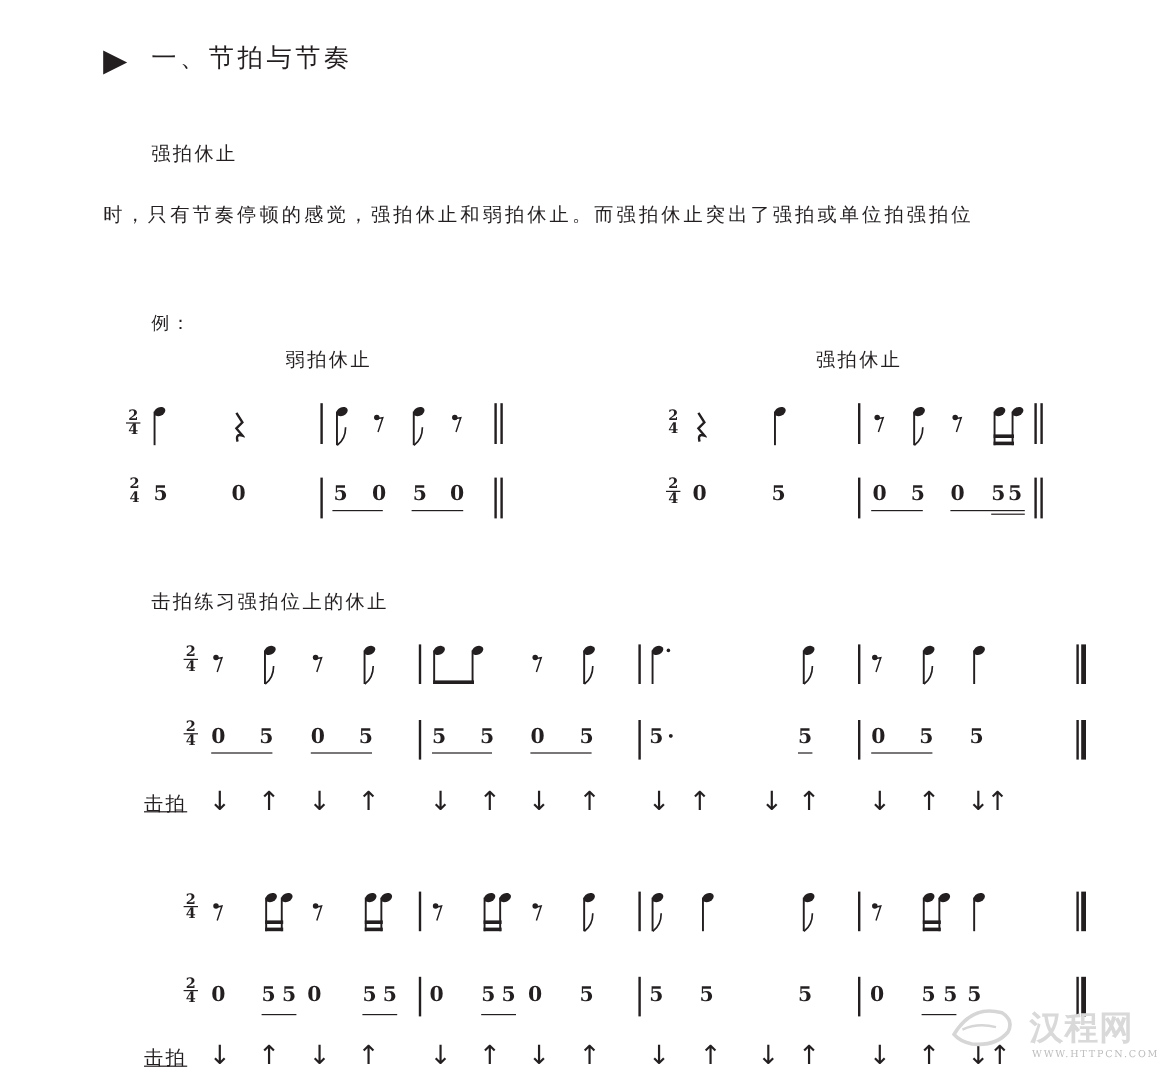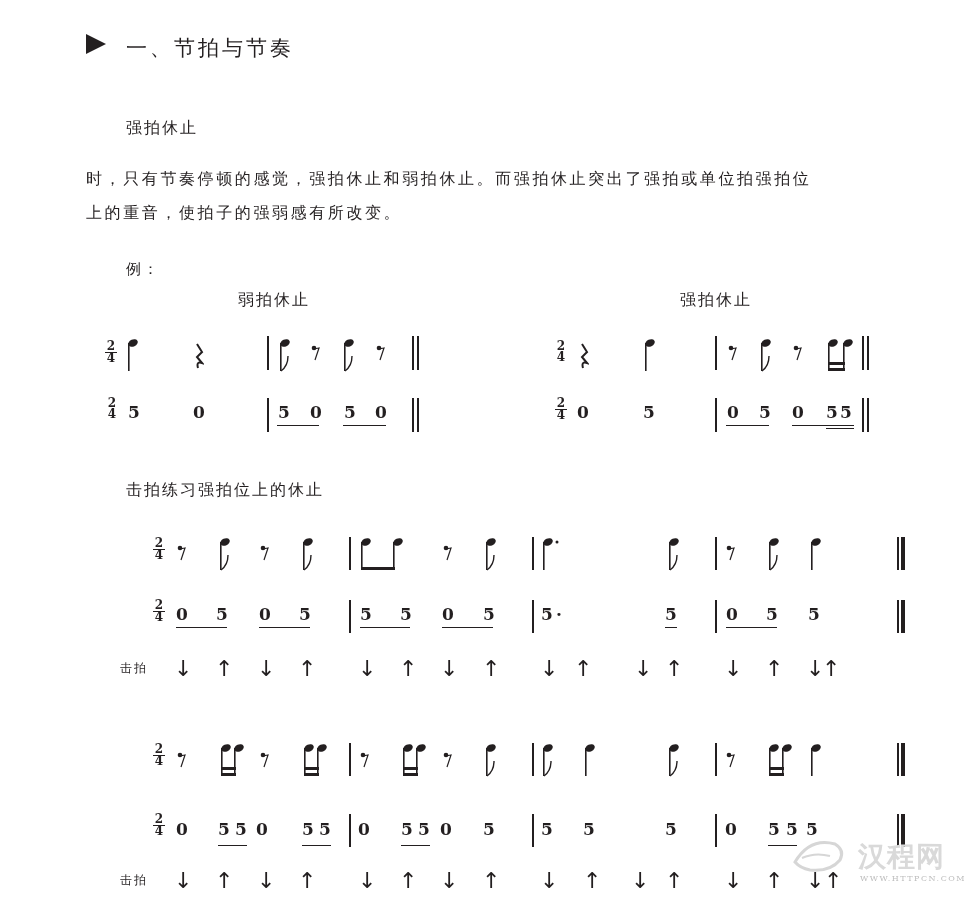--- a/index.html
+++ b/index.html
@@ -1,46 +1,45 @@
 <!DOCTYPE html>
 <html><head>
 <meta charset="utf-8">
 <style>
   * { margin:0; padding:0; box-sizing:border-box; }
   html, body { width:979px; height:902px; background:#ffffff; overflow:hidden; }
   body { position:relative; font-family:"DejaVu Sans", sans-serif; color:#231f20; }
   .abs { position:absolute; }
-  .heading { left:86px; top:34px; font-size:21px; letter-spacing:3px; display:flex; align-items:flex-start; }
+  .heading { left:86px; top:34px; font-size:21px; letter-spacing:3px; display:flex; align-items:flex-end; }
   .heading .tri { width:0; height:0; border-top:10px solid transparent; border-bottom:10px solid transparent; border-left:20px solid #231f20; margin-right:20px; }
   .sub { font-size:16px; letter-spacing:2px; }
   .para { left:86px; top:162px; width:830px; font-size:16px; line-height:34px; letter-spacing:2.6px; }
   .para .indent { display:inline-block; width:40px; }
   .ts { font-family:"DejaVu Serif", serif; font-weight:bold; font-size:12px; line-height:11px; text-align:center; width:12px; }
   .ts .line { border-top:1px solid #231f20; width:12px; margin:0 auto; }
   .num { font-family:"DejaVu Serif", serif; font-weight:bold; font-size:17px; }
   .bar { background:#231f20; width:1.5px; }
   .bar.thick { width:4px; }
   .uline { height:1.3px; background:#231f20; }
   .arrow { font-size:22px; line-height:22px; }
-  .label { font-size:12px; letter-spacing:2px; }
+  .label { font-size:16px; letter-spacing:2px;text-decoration:underline; }
   .wm { color:#d9d9d9; }
 </style>
 </head>
 <body>
 
 <div class="abs heading">
   <span class="tri"></span>
   <span>一、节拍与节奏</span>
 </div>
 
 <div class="abs sub" style="left:126px;top:118px;">强拍休止</div>
 
 <div class="abs para">
   <div><span>时，只有节奏停顿的感觉，强拍休止和弱拍休止。而强拍休止突出了强拍或单位拍强拍位</span></div>
-  <div><span>上的重音，使拍子的强弱感有所改变。</span></div>
 </div>
 <div class="abs sub" style="left:126px;top:260px;font-size:15px;">例：</div>
 
 <div class="abs sub" style="left:238px;top:290px;text-align:right;">弱拍休止</div>
 
 <div class="abs ts" style="left:105px;top:341px;">
     <div>2</div>
     <div class="line"></div>
     <div>4</div>
   </div>
@@ -139,21 +138,21 @@
 <div class="abs num" style="left:759px;top:402px;">5</div>
 <div class="abs uline" style="left:726px;top:425px;width:43px;"></div>
 <div class="abs num" style="left:792px;top:402px;">0</div>
 <div class="abs num" style="left:826px;top:402px;">5</div>
 <div class="abs num" style="left:840px;top:402px;">5</div>
 <div class="abs uline" style="left:792px;top:425px;width:62px;"></div>
 <div class="abs uline" style="left:826px;top:428px;width:28px;"></div>
 <div class="abs bar" style="left:862px;top:398px;height:34px;"></div>
 <div class="abs bar" style="left:867px;top:398px;height:34px;"></div>
 
-<div class="abs sub" style="left:126px;top:480px;">击拍练习强拍位上的休止</div>
+<div class="abs sub" style="left:126px;top:492px;">击拍练习强拍位上的休止</div>
 
 <div class="abs ts" style="left:153px;top:538px;">
     <div>2</div>
     <div class="line"></div>
     <div>4</div>
   </div>
 <svg class="abs" style="left:177px;top:545px;" width="10" height="16">
     <circle cx="3" cy="3" r="2.3" fill="#231f20"></circle>
     <path d="M3 4 L8 3 L4 15" stroke="#231f20" stroke-width="1.2" fill="none"></path>
   </svg>

